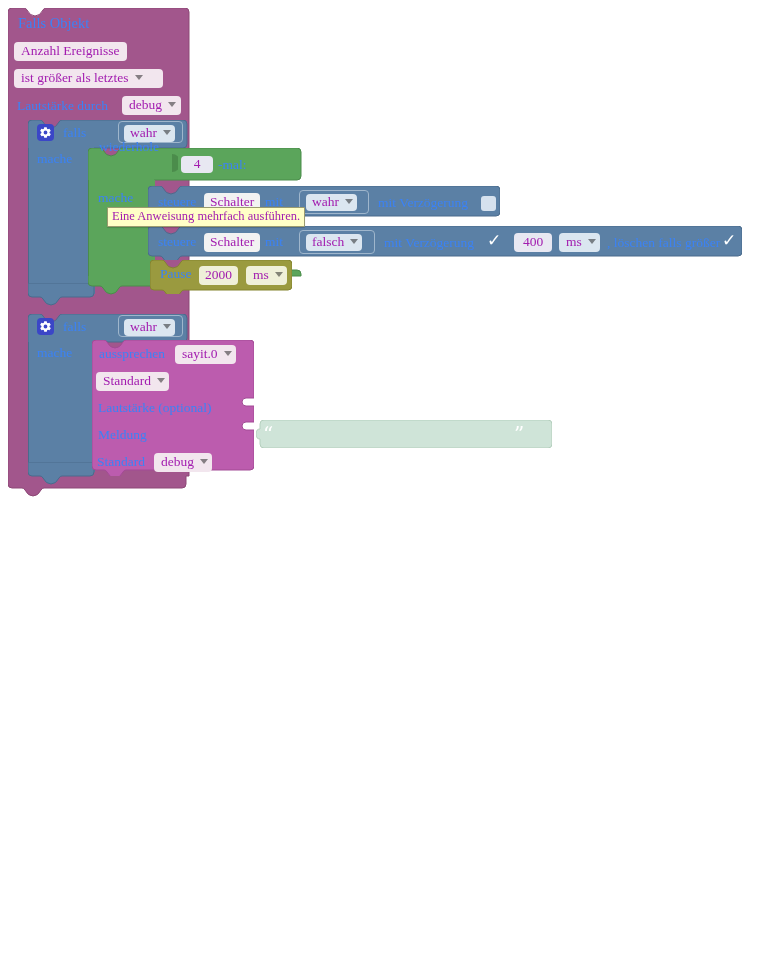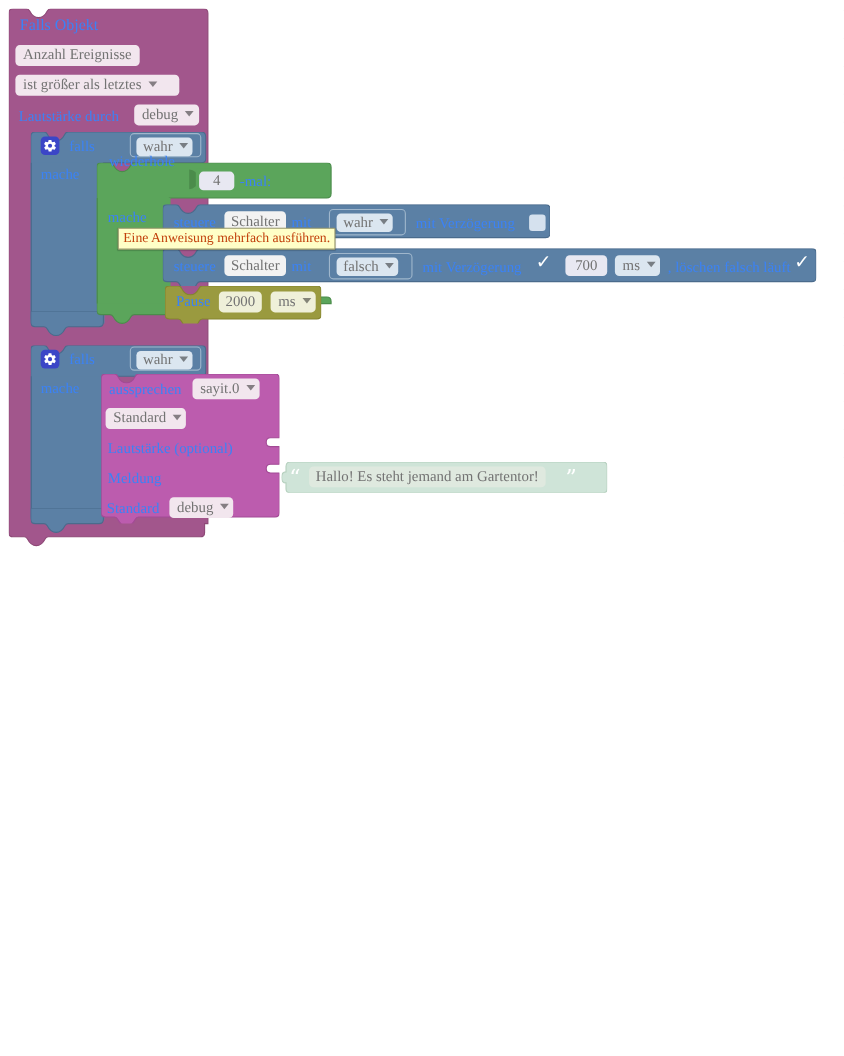--- a/index.html
+++ b/index.html
@@ -47,21 +47,21 @@
   .layer{position:absolute;left:0;top:0;width:767px;height:510px;}
 
   
   .blk{position:absolute;box-sizing:border-box;}
   .lbl{color:#3b82f6;font-size:13.5px;line-height:1;white-space:nowrap;}
 
   
   .fld{
     display:inline-flex;align-items:center;justify-content:center;
     border-radius:4px;padding:1px 6px 2px 6px;
-    font-size:13.5px;line-height:1;white-space:nowrap;color:#737373;
+    font-size:13.5px;line-height:1;white-space:nowrap;color:#a21caf;
   }
   .fld .arw{
     display:inline-block;margin-left:6px;width:0;height:0;
     border-left:4px solid transparent;border-right:4px solid transparent;
     border-top:5px solid rgba(0,0,0,.45);
   }
   .fld.light{background:#f2e6ee;}
   .fld.bluish{background:#dbe6f0;}
   .fld.greenish{background:#dfe9df;}
   .fld.olive{background:#eff0d9;}
@@ -89,21 +89,21 @@
   .quote{color:#ffffff;font-size:20px;line-height:1;font-family:"DejaVu Serif",serif;}
 
   
   .plug{
     position:absolute;width:8px;height:18px;border-radius:0 9px 9px 0;
   }
 
   
   #tooltip{
     position:absolute;background:#ffffc7;border:1px solid #9b9b6f;
-    color:#c2410c;font-size:12.5px;line-height:1.1;padding:2px 4px;
+    color:#a21caf;font-size:12.5px;line-height:1.1;padding:2px 4px;
     white-space:nowrap;border-radius:1px;box-shadow:0 1px 1px rgba(0,0,0,.18);
   }
 </style>
 </head>
 <body>
 
 <div id="canvas"></div>
 <div id="gridmask"></div>
 
 <div class="layer">
@@ -221,29 +221,29 @@
       <span>falsch</span>
       <i class="arw"></i>
     </span>
   </div>
 
   <div class="blk lbl" style="left:384px;top:236px;">mit Verzögerung</div>
   <div class="blk" style="left:487px;top:232px;">
     <span class="cbx on"></span>
   </div>
   <div class="blk" style="left:514px;top:232px;">
-    <span class="fld num" style="padding:2px 8px 3px;">700</span>
+    <span class="fld num" style="padding:2px 8px 3px;">400</span>
   </div>
   <div class="blk" style="left:559px;top:232px;">
     <span class="fld bluish" style="padding:2px 4px 3px 7px;">
       <span>ms</span>
       <i class="arw"></i>
     </span>
   </div>
-  <div class="blk lbl" style="left:607px;top:236px;">, löschen falsch läuft</div>
+  <div class="blk lbl" style="left:607px;top:236px;">, löschen falls größer</div>
   <div class="blk" style="left:722px;top:232px;">
     <span class="cbx on"></span>
   </div>
 
   <svg width="142" height="34" viewBox="0 0 142 34" style="position:absolute;left:150px;top:260px;">
     <path d="M0 4 Q0 0 4 0 L12 0 Q14 0 15 2 Q18 8 23 8 Q28 8 31 2 Q32 0 34 0 L138 0
              Q142 0 142 4 L142 26 Q142 30 138 30 L34 30 Q32 30 31 32 Q28 38 23 38
              Q18 38 15 32 Q14 30 12 30 L4 30 Q0 30 0 26 Z" fill="#9a9a3f" stroke="#84842f" stroke-width="1"></path>
   </svg>
   <div class="blk lbl" style="left:160px;top:267px;">Pause</div>
@@ -312,20 +312,17 @@
       <span>debug</span>
       <i class="arw"></i>
     </span>
   </div>
 
   <svg width="296" height="28" viewBox="0 0 296 28" style="position:absolute;left:256px;top:420px;">
     <path d="M8 0 L292 0 Q296 0 296 4 L296 24 Q296 28 292 28 L8 28 Q4 28 4 24
              L4 19 Q0 19 0 14 Q0 9 4 9 L4 4 Q4 0 8 0 Z" fill="#cfe4d8" stroke="#b4cfbd" stroke-width="1"></path>
   </svg>
   <div class="blk quote" style="left:263px;top:424px;">“</div>
-  <div class="blk" style="left:281px;top:424px;">
-    <span class="fld greenish" style="padding:2px 6px 3px;">Hallo! Es steht jemand am Gartentor!</span>
-  </div>
   <div class="blk quote" style="left:514px;top:424px;">”</div>
 
   <div id="tooltip" style="left:107px;top:207px;">Eine Anweisung mehrfach ausführen.</div>
 
 </div>
 
 </body></html>

